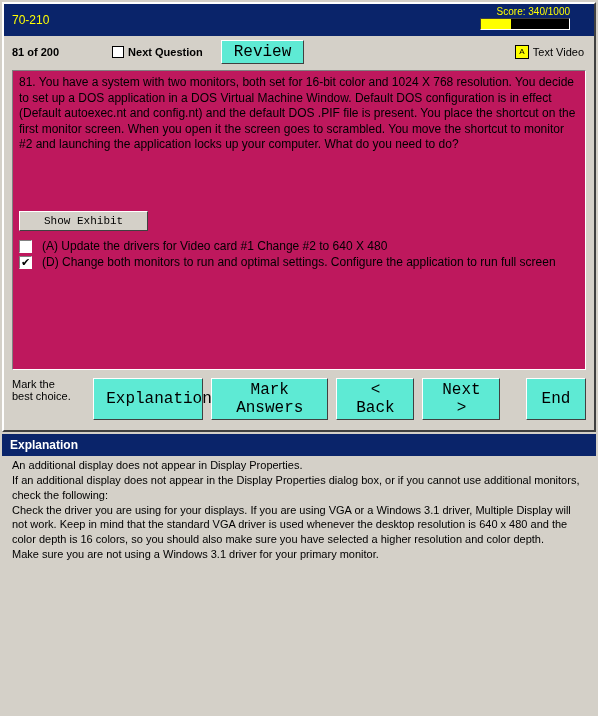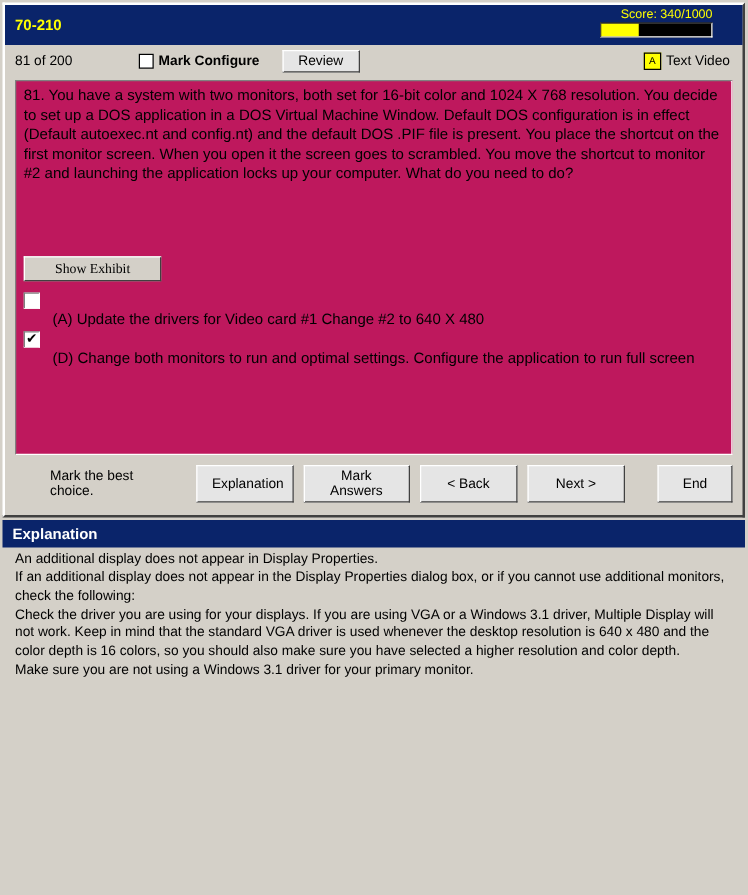--- a/index.html
+++ b/index.html
@@ -19,21 +19,21 @@
 }
 .title-bar {
   background: #0a246a;
   color: #fff;
   height: 32px;
   display: flex;
   align-items: center;
   padding: 0 8px;
   position: relative;
 }
-.title-text { color: #ffff00; font-weight: bold; font-size: 12px; }
+.title-text { color: #ffff00; font-weight: normal; font-size: 12px; }
 .score-area {
   position: absolute;
   right: 24px;
   top: 2px;
   display: flex;
   flex-direction: column;
   align-items: flex-end;
 }
 .score-label { color: #ffff00; font-size: 10px; margin-bottom: 1px; }
 .progress-outer {
@@ -47,36 +47,36 @@
   background: #ffff00;
 }
 .toolbar {
   display: flex;
   align-items: center;
   padding: 4px 8px;
   gap: 18px;
   font-size: 11px;
   position: relative;
 }
-.counter { font-weight: normal; }
+.counter { font-weight: bold; }
 .mark-question { display: flex; align-items: center; gap: 4px; font-weight: bold; cursor: pointer; margin-left: 35px;}
 .checkbox {
   width: 12px; height: 12px;
   border: 1px solid #000;
   background: #fff;
   display: inline-block;
 }
 .btn {
-  background: #e5e5e5;
+  background: #5eead4;
   border: 1px solid;
   border-color: #ffffff #404040 #404040 #ffffff;
   padding: 2px 12px;
-  font-size: 11px;
-  cursor: pointer;
-  font-family: Liberation Sans, sans-serif;
+  font-size: 16px;
+  cursor: pointer;
+  font-family: Liberation Mono, monospace;
   min-width: 60px;
   text-align: center;
 }
 .btn-wide { min-width: 78px; }
 .text-size-area {
   position: absolute;
   right: 10px;
   display: flex;
   align-items: center;
   gap: 4px;
@@ -108,21 +108,21 @@
   margin-top: 58px;
   margin-bottom: 8px;
 }
 .exhibit-btn {
   background: #d4d0c8;
   border: 1px solid;
   border-color: #ffffff #404040 #404040 #ffffff;
   padding: 3px 24px;
   font-size: 11px;
   cursor: pointer;
-  font-family: Liberation Serif, serif;
+  font-family: Liberation Mono, monospace;
 }
 .options {
   margin-top: 6px;
 }
 .option-row {
   display: flex;
   align-items: flex-start;
   gap: 10px;
   margin-bottom: 2px;
   font-size: 12px;
@@ -134,27 +134,25 @@
   background: #fff;
   flex-shrink: 0;
   margin-top: 1px;
   display: flex;
   align-items: center;
   justify-content: center;
   font-size: 11px;
   line-height: 1;
   cursor: pointer;
 }
-.option-text { flex: 1; line-height: 1.2; margin-top: 15px; }
+.option-text { flex: 1; line-height: 1.2; }
 .footer-row {
   display: flex;
-  align-items: center;
   padding: 6px 8px 10px 8px;
   gap: 8px;
-  margin-left: 28px;
 }
 .footer-instruction { font-size: 11px; }
 .footer-spacer { flex: 1; }
 .footer-btns { display: flex; gap: 8px; }
 .explanation-panel {
   margin: 2px;
   background: #d4d0c8;
 }
 .explanation-header {
   background: #0a246a;
@@ -181,21 +179,21 @@
       <div class="progress-outer">
         <div class="progress-inner" style="width: 34%;"></div>
       </div>
     </div>
   </div>
 
   <div class="toolbar">
     <span class="counter">81 of 200</span>
     <label class="mark-question">
       <span class="checkbox"></span>
-      <span>Mark Configure</span>
+      <span>Next Question</span>
     </label>
     <button class="btn">Review</button>
     <div class="text-size-area">
       <span class="text-size-icon">A</span>
       <span>Text Video</span>
     </div>
   </div>
 
   <div class="question-frame">
     <div class="question-text">81.  You have a system with two monitors, both set for 16-bit color and 1024 X 768 resolution. You decide to set up a DOS application in a DOS Virtual Machine Window. Default DOS configuration is in effect (Default autoexec.nt and config.nt) and the default DOS .PIF file is present. You place the shortcut on the first monitor screen. When you open it the screen goes to scrambled. You move the shortcut to monitor #2 and launching the application locks up your computer. What do you need to do?</div>

